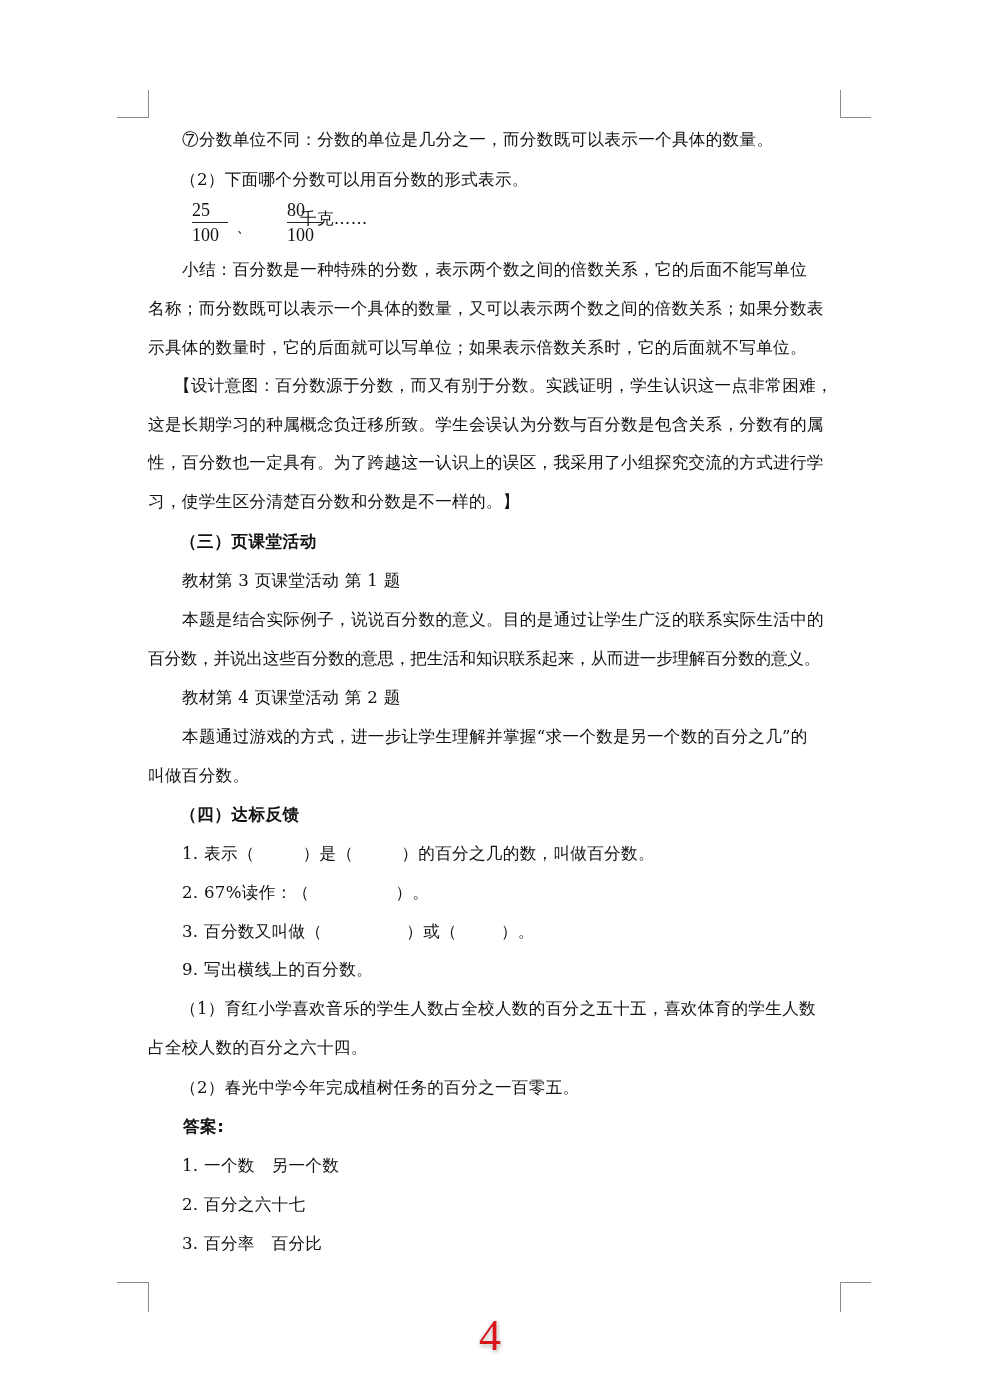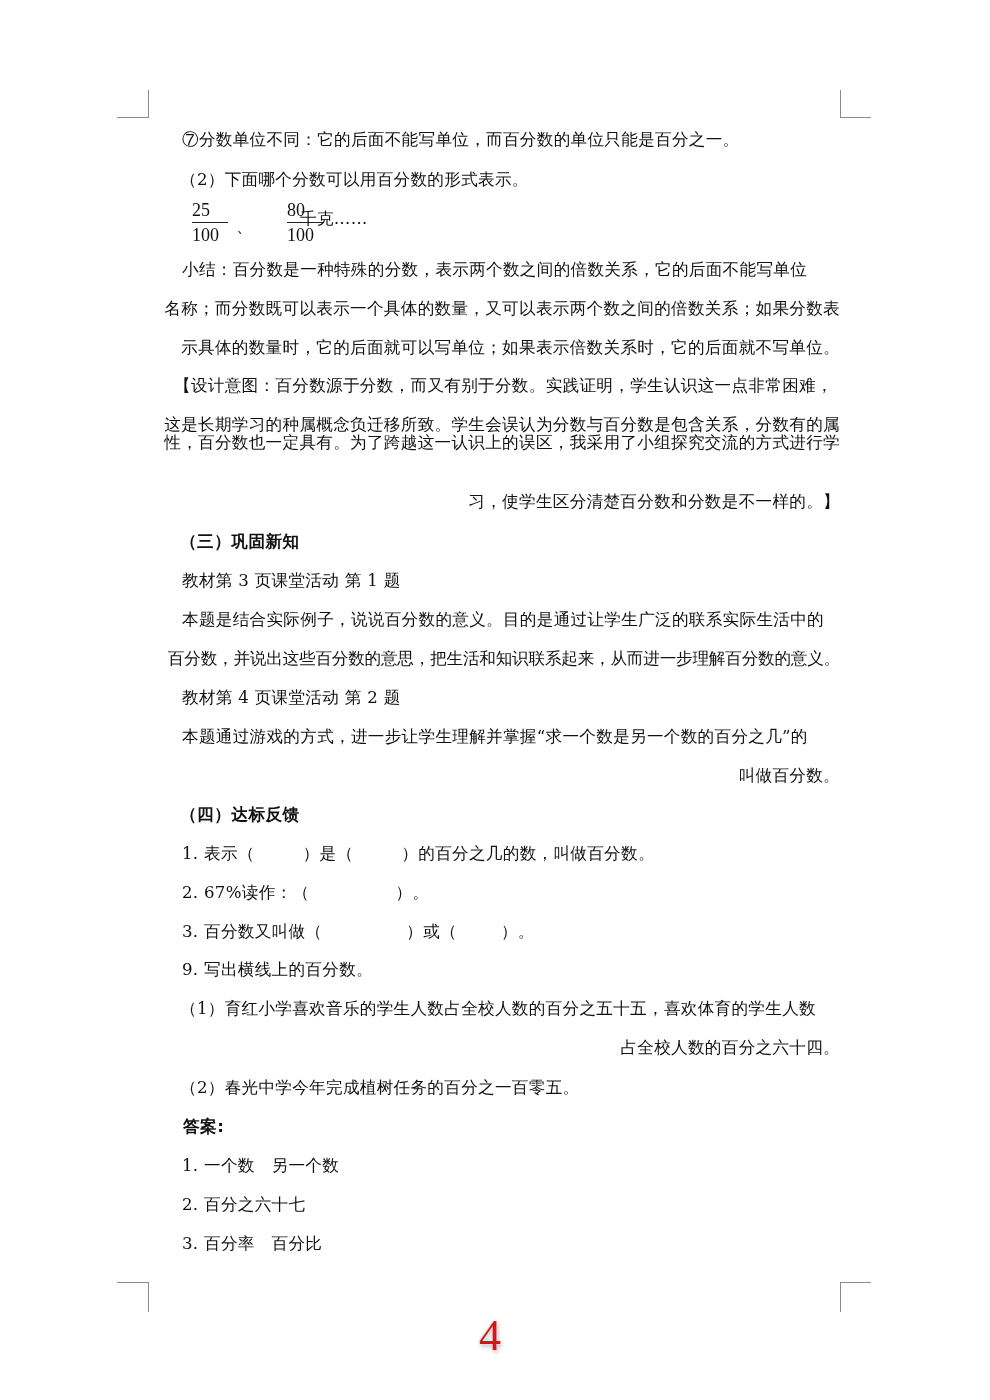--- a/index.html
+++ b/index.html
@@ -5,21 +5,21 @@
   html, body { margin: 0; padding: 0; background: #ffffff; }
   body { width: 990px; height: 1400px; position: relative; overflow: hidden;
          font-family: "DejaVu Serif", "Liberation Serif", serif; color: #111; }
   .page { position: absolute; left: 0; top: 0; width: 990px; height: 1400px; background: #fff; }
   .corner { position: absolute; border-color: #8a8a8a; border-style: solid; border-width: 0; }
   .c-tl { left: 117px; top: 90px; width: 31px; height: 27px; border-right-width: 1.5px; border-bottom-width: 1.5px; }
   .c-tr { left: 840px; top: 90px; width: 30px; height: 27px; border-left-width: 1.5px; border-bottom-width: 1.5px; }
   .c-bl { left: 117px; top: 1282px; width: 31px; height: 29px; border-right-width: 1.5px; border-top-width: 1.5px; }
   .c-br { left: 840px; top: 1282px; width: 30px; height: 29px; border-left-width: 1.5px; border-top-width: 1.5px; }
   .line { position: absolute; font-size: 16.6px; line-height: 22px; white-space: nowrap; letter-spacing: 0.3px; }
-  .full { left: 148px; width: 692px; text-align: right; }
+  .full { left: 148px; width: 692px; }
   .ind { left: 182px; }
   .ind2 { left: 180px; }
   .bold { font-weight: bold; font-family: "DejaVu Sans", "Liberation Sans", sans-serif; letter-spacing: 0.5px; }
   .frac { position: absolute; font-family: "Liberation Serif", serif; font-size: 18px; }
   .frac .num { display: block; line-height: 22px; }
   .frac .bar { display: block; height: 0; border-top: 1.3px solid #222; margin: 1px 0; }
   .frac .den { display: block; line-height: 22px; }
   .pagenum { position: absolute; left: 470px; top: 1310px; width: 40px; text-align: center;
              font-family: "Liberation Serif", serif; font-size: 44px; color: #d7141a;
              text-shadow: 0 0 3px #fff, 1px 2px 4px rgba(0,0,0,0.35), -1px -1px 2px rgba(0,0,0,0.1); }
@@ -28,21 +28,21 @@
 </head>
 <body>
 
 <div class="page">
 
   <div class="corner c-tl"></div>
   <div class="corner c-tr"></div>
   <div class="corner c-bl"></div>
   <div class="corner c-br"></div>
 
-  <div class="line ind" style="top:129px">⑦分数单位不同：它的后面不能写单位，而百分数的单位只能是百分之一。</div>
+  <div class="line ind" style="top:129px">⑦分数单位不同：分数的单位是几分之一，而分数既可以表示一个具体的数量。</div>
   <div class="line ind2" style="top:169px">（2）下面哪个分数可以用百分数的形式表示。</div>
 
   <div class="frac" style="left:192px; top:199px; width:36px;">
     <span class="num">25</span>
     <span class="bar"></span>
     <span class="den">100</span>
   </div>
   <div class="line" style="left:236px; top:216px;">、</div>
   <div class="frac" style="left:263px; top:199px; width:36px;margin-left:24px;">
     <span class="num">80</span>
@@ -50,24 +50,24 @@
     <span class="den">100</span>
   </div>
   <div class="line" style="left:300px; top:208px;">千克……</div>
 
   <div class="line ind" style="top:259px">小结：百分数是一种特殊的分数，表示两个数之间的倍数关系，它的后面不能写单位</div>
   <div class="line full" style="top:298px">名称；而分数既可以表示一个具体的数量，又可以表示两个数之间的倍数关系；如果分数表</div>
   <div class="line full" style="top:337px">示具体的数量时，它的后面就可以写单位；如果表示倍数关系时，它的后面就不写单位。</div>
 
   <div class="line" style="left:174px; top:375px">【设计意图：百分数源于分数，而又有别于分数。实践证明，学生认识这一点非常困难，</div>
   <div class="line full" style="top:414px">这是长期学习的种属概念负迁移所致。学生会误认为分数与百分数是包含关系，分数有的属</div>
-  <div class="line full" style="top:432px">性，百分数也一定具有。为了跨越这一认识上的误区，我采用了小组探究交流的方式进行学</div>
+  <div class="line full" style="top:452px">性，百分数也一定具有。为了跨越这一认识上的误区，我采用了小组探究交流的方式进行学</div>
   <div class="line full" style="top:491px">习，使学生区分清楚百分数和分数是不一样的。】</div>
 
-  <div class="line bold" style="left:180px; top:531px">（三）巩固新知</div>
+  <div class="line bold" style="left:180px; top:531px">（三）页课堂活动</div>
   <div class="line ind" style="top:570px">教材第 3 页课堂活动  第 1 题</div>
   <div class="line ind" style="top:609px">本题是结合实际例子，说说百分数的意义。目的是通过让学生广泛的联系实际生活中的</div>
   <div class="line full" style="top:648px; letter-spacing:-0.2px">百分数，并说出这些百分数的意思，把生活和知识联系起来，从而进一步理解百分数的意义。</div>
   <div class="line ind" style="top:687px">教材第 4 页课堂活动  第 2 题</div>
   <div class="line ind" style="top:726px">本题通过游戏的方式，进一步让学生理解并掌握“求一个数是另一个数的百分之几”的</div>
   <div class="line full" style="top:765px">叫做百分数。</div>
 
   <div class="line bold" style="left:180px; top:804px">（四）达标反馈</div>
 
   <div class="line ind" style="top:843px">

